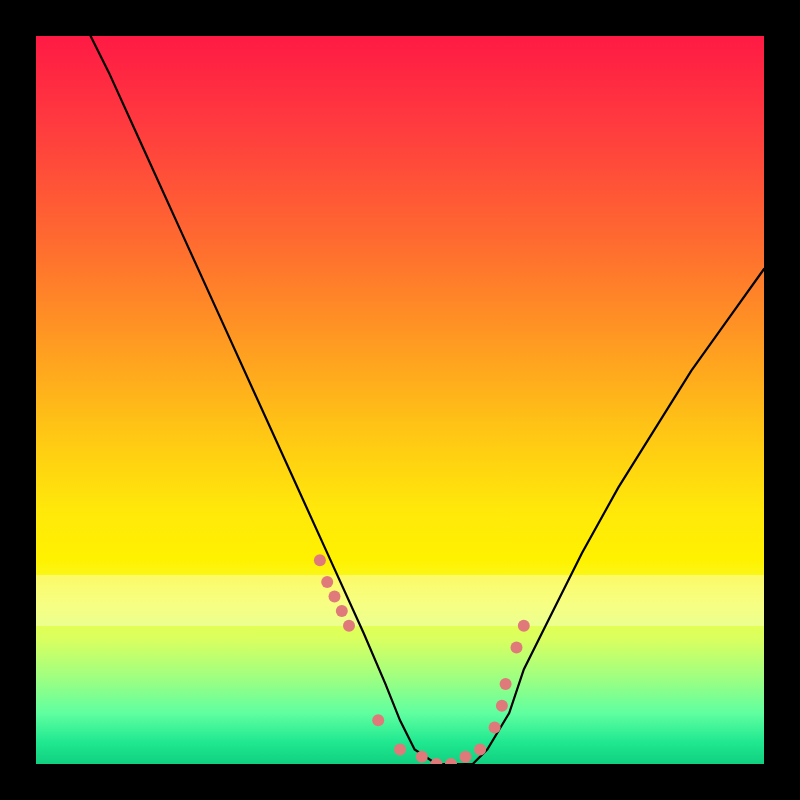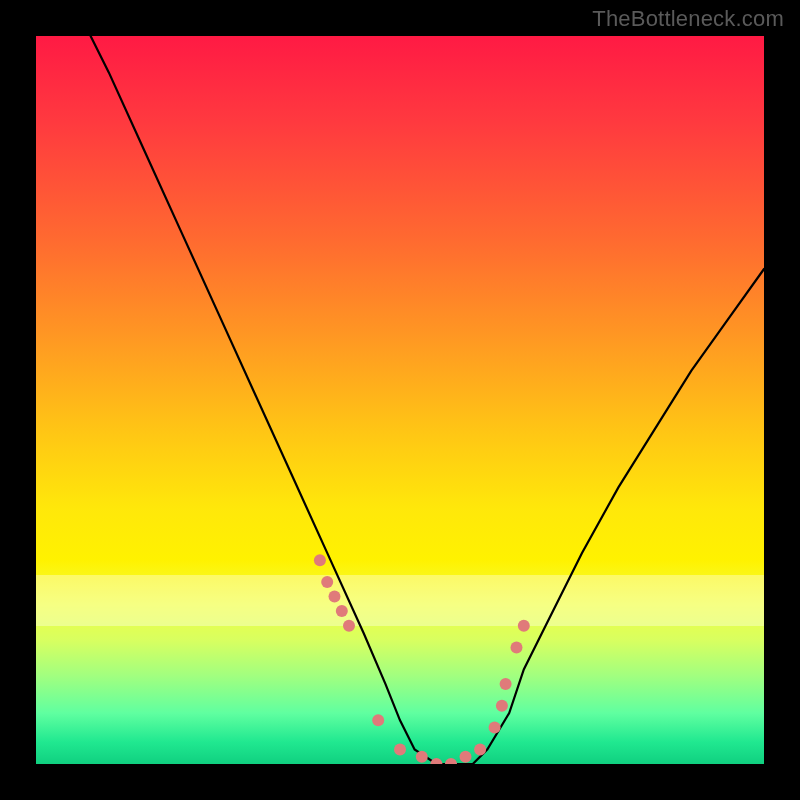--- a/index.html
+++ b/index.html
@@ -61,21 +61,20 @@
     left: 0;
     top: 0;
     width: 728px;
     height: 728px;
   }
 </style>
 </head>
 <body>
 
 <div class="frame">
-  <div class="watermark">TheBottleneck.com</div>
   <div class="plot-area">
     <div class="pale-band" id="pale-band" style="top: 538.72px; height: 50.96px;"></div>
     <svg class="curve" viewBox="0 0 728 728" preserveAspectRatio="none">
       <path id="main-curve" fill="none" stroke="#000" stroke-width="2.2" stroke-linecap="round" d="M0.0 -109.2 L36.4 -36.4 L72.8 36.4 L109.2 116.5 L145.6 196.6 L182.0 276.6 L218.4 356.7 L254.8 436.8 L291.2 516.9 L327.6 597.0 L349.4 647.9 L364.0 684.3 L378.6 713.4 L400.4 728.0 L415.0 728.0 L436.8 728.0 L451.4 713.4 L473.2 677.0 L487.8 633.4 L509.6 589.7 L546.0 516.9 L582.4 451.4 L618.8 393.1 L655.2 334.9 L691.6 283.9 L728.0 233.0 "></path>
       <g id="dot-layer">
           <circle cx="283.9" cy="524.2" r="6" fill="#e07a7a"></circle>
           <circle cx="291.2" cy="546.0" r="6" fill="#e07a7a"></circle>
           <circle cx="298.5" cy="560.6" r="6" fill="#e07a7a"></circle>
           <circle cx="305.8" cy="575.1" r="6" fill="#e07a7a"></circle>
           <circle cx="313.0" cy="589.7" r="6" fill="#e07a7a"></circle>

